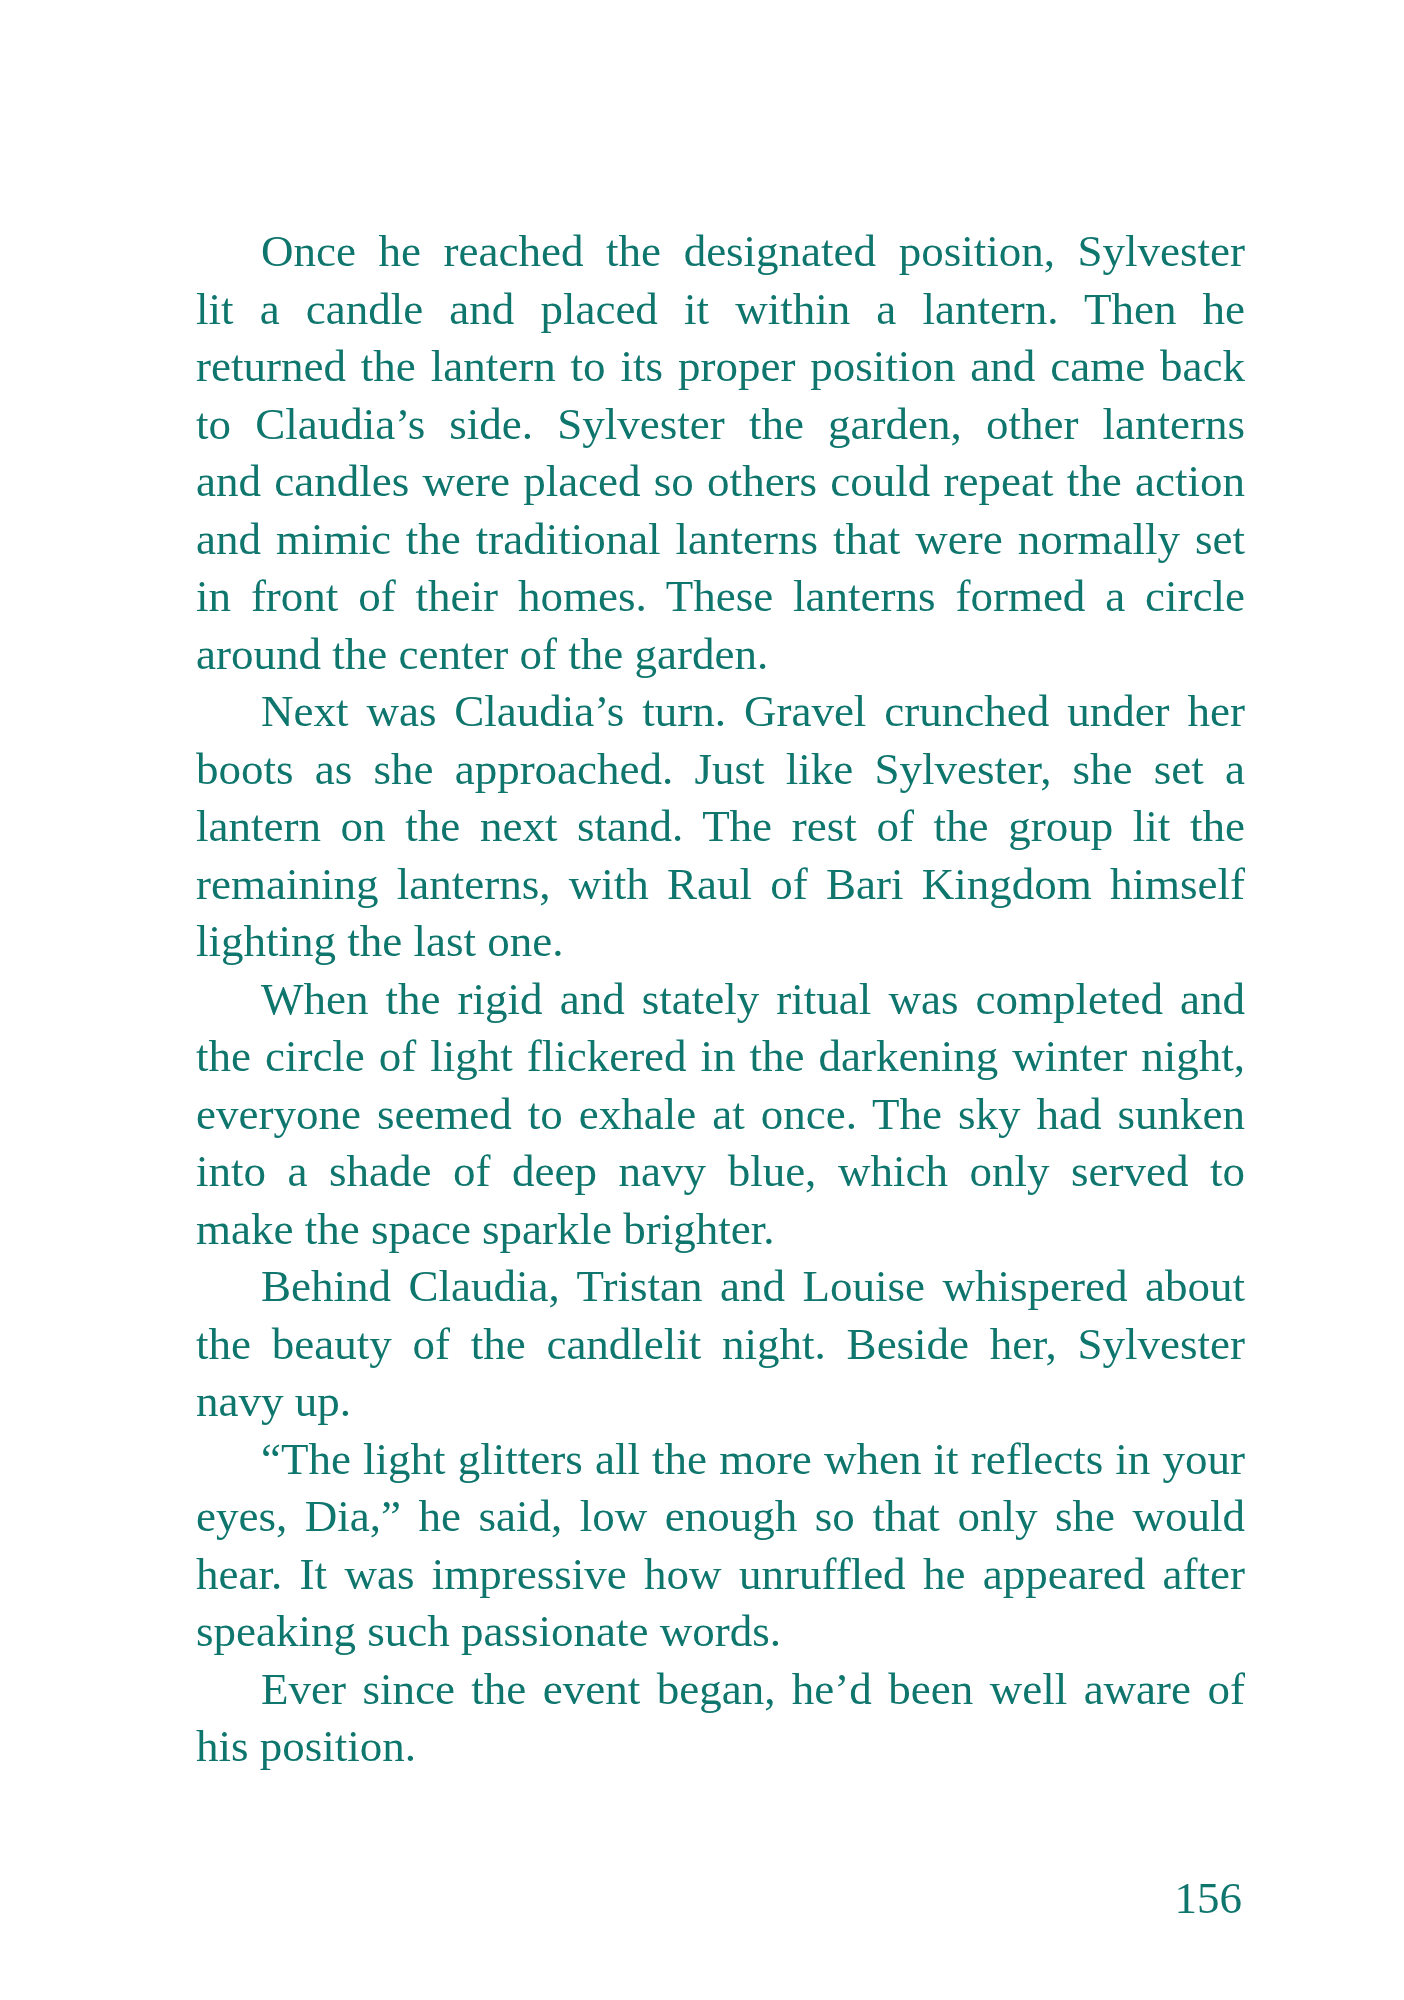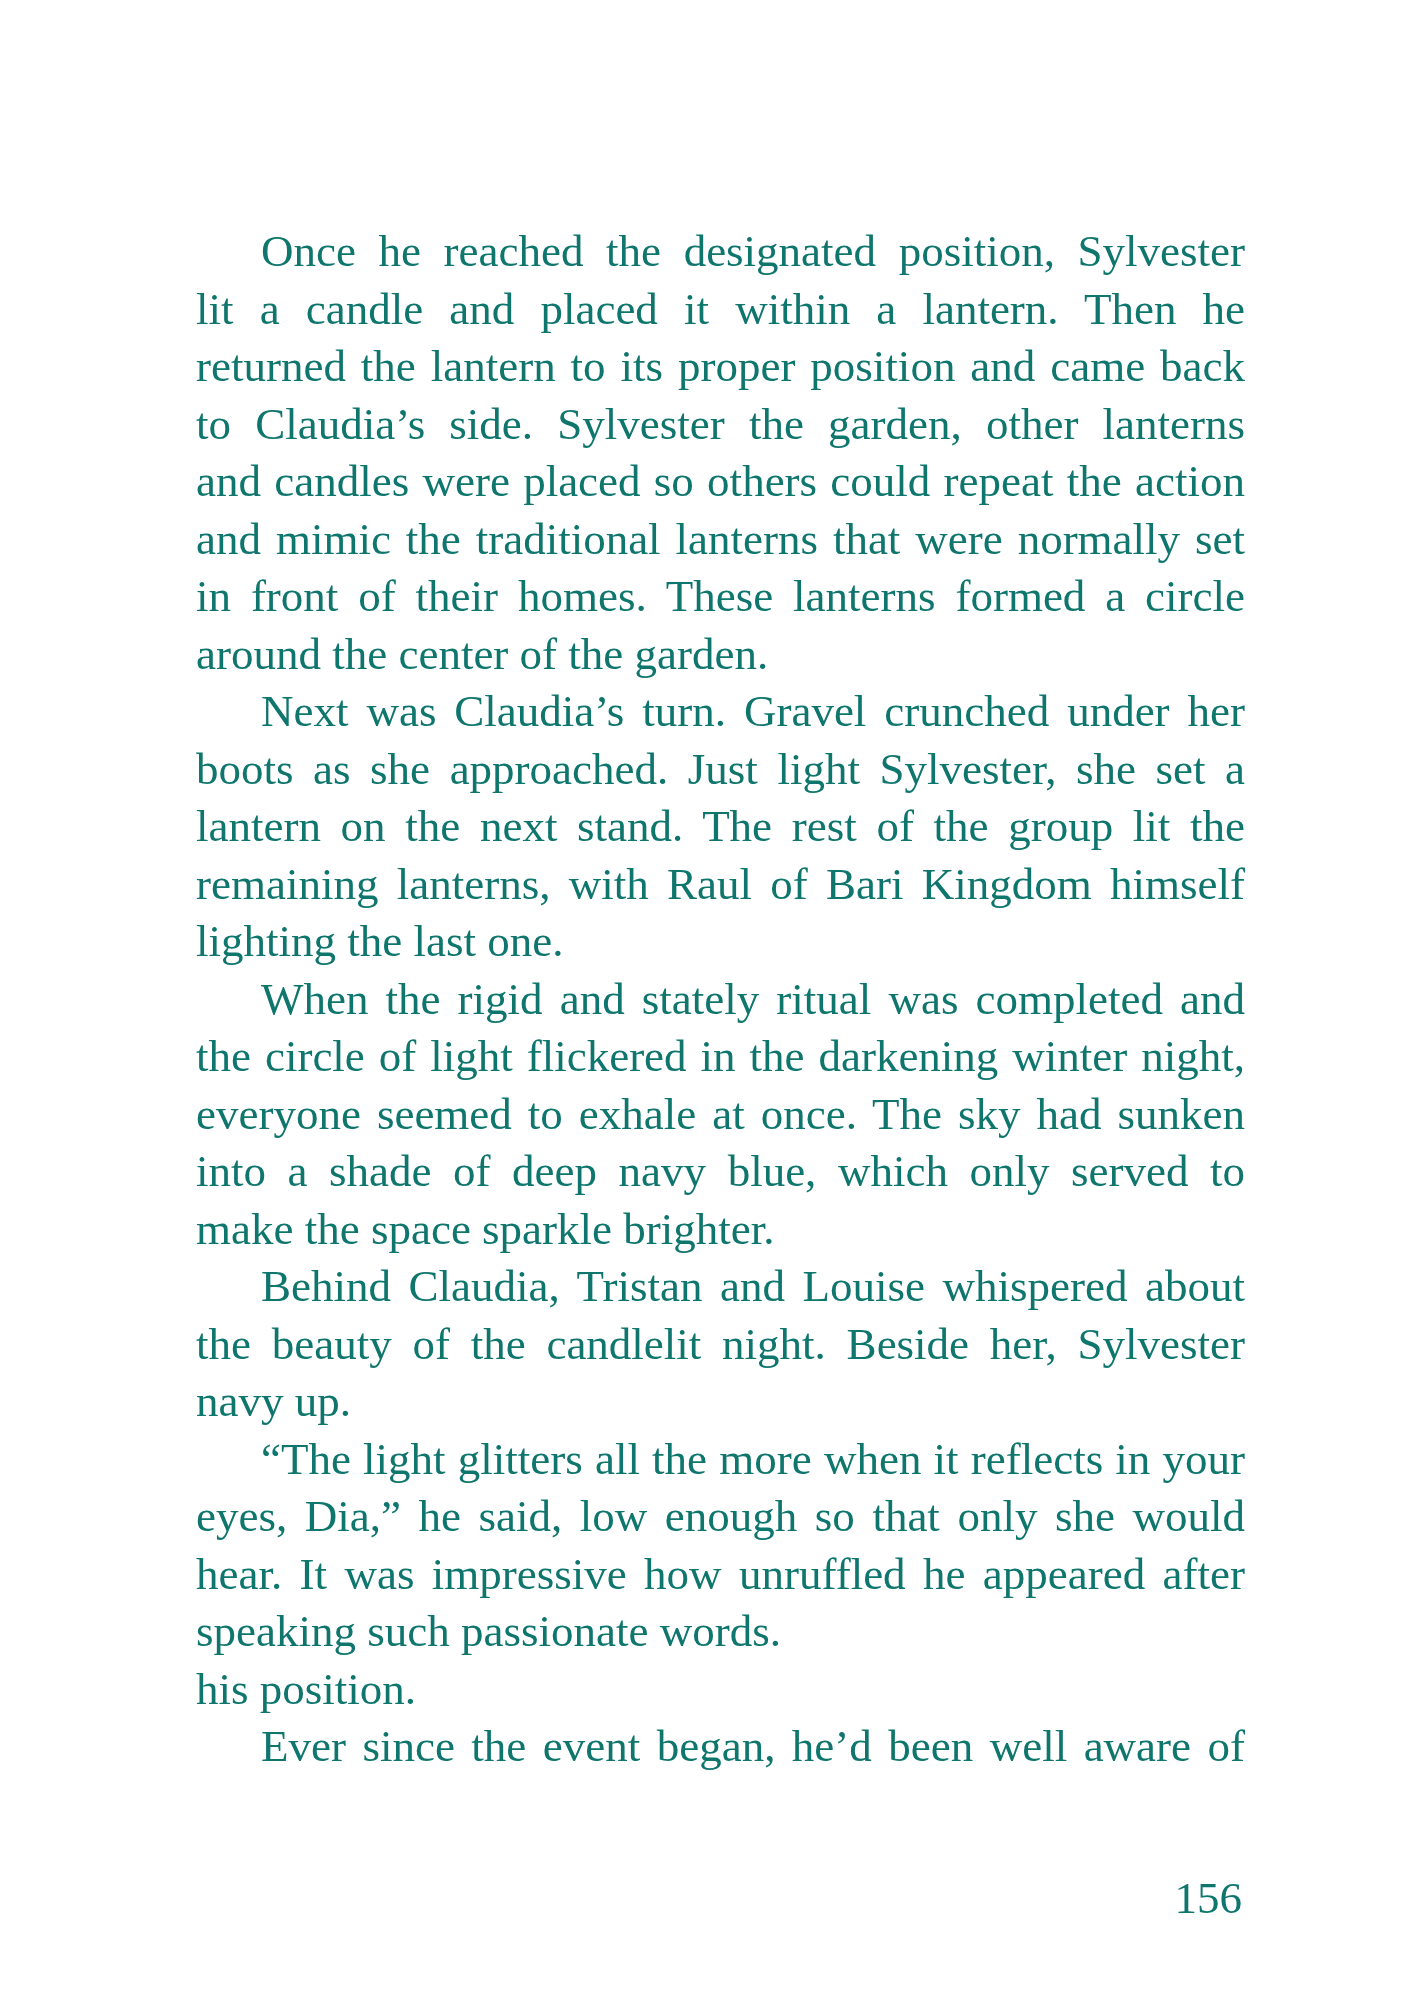--- a/index.html
+++ b/index.html
@@ -63,21 +63,21 @@
       <div class="line">returned the lantern to its proper position and came back</div>
       <div class="line">to Claudia’s side. Sylvester the garden, other lanterns</div>
       <div class="line">and candles were placed so others could repeat the action</div>
       <div class="line">and mimic the traditional lanterns that were normally set</div>
       <div class="line">in front of their homes. These lanterns formed a circle</div>
       <div class="line last">around the center of the garden.</div>
     </div>
 
     <div class="paragraph">
       <div class="line first">Next was Claudia’s turn.  Gravel crunched under her</div>
-      <div class="line">boots as she approached. Just light Sylvester, she set a</div>
+      <div class="line">boots as she approached. Just like Sylvester, she set a</div>
       <div class="line">lantern on the next stand. The rest of the group lit the</div>
       <div class="line">remaining lanterns, with Raul of Bari Kingdom himself</div>
       <div class="line last">lighting the last one.</div>
     </div>
 
     <div class="paragraph">
       <div class="line first">When the rigid and stately ritual was completed and</div>
       <div class="line">the circle of light flickered in the darkening winter night,</div>
       <div class="line">everyone seemed to exhale at once. The sky had sunken</div>
       <div class="line">into a shade of deep navy blue, which only served to</div>
@@ -91,21 +91,21 @@
     </div>
 
     <div class="paragraph">
       <div class="line first">“The light glitters all the more when it reflects in your</div>
       <div class="line">eyes, Dia,” he said, low enough so that only she would</div>
       <div class="line">hear. It was impressive how unruffled he appeared after</div>
       <div class="line last">speaking such passionate words.</div>
     </div>
 
     <div class="paragraph">
+      <div class="line first">Ever since the event began, he’d been well aware of</div>
       <div class="line last">his position.</div>
-      <div class="line first">Ever since the event began, he’d been well aware of</div>
     </div>
 
   </div>
 
   <div class="page-number">156</div>
 
 </div>
 
 </body></html>

